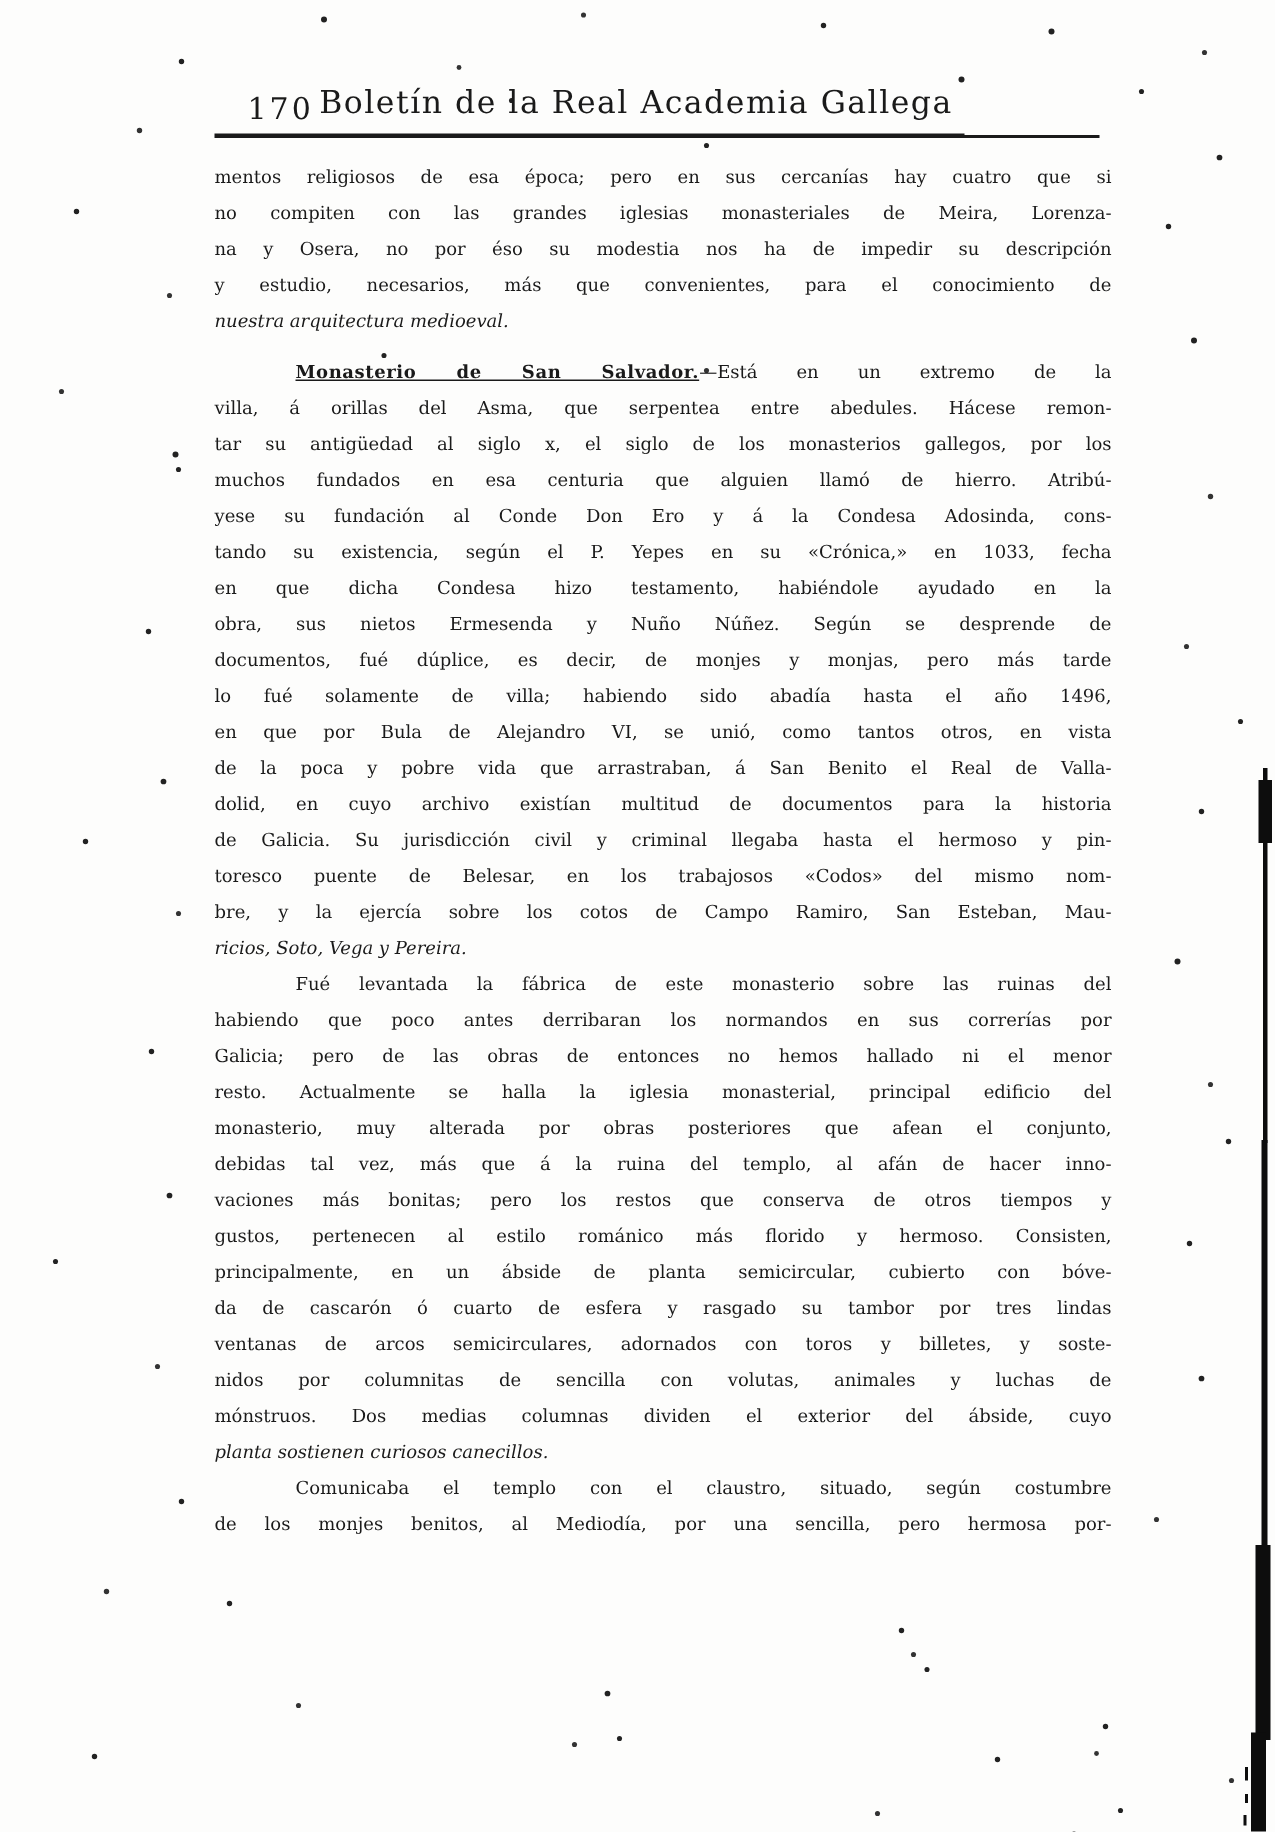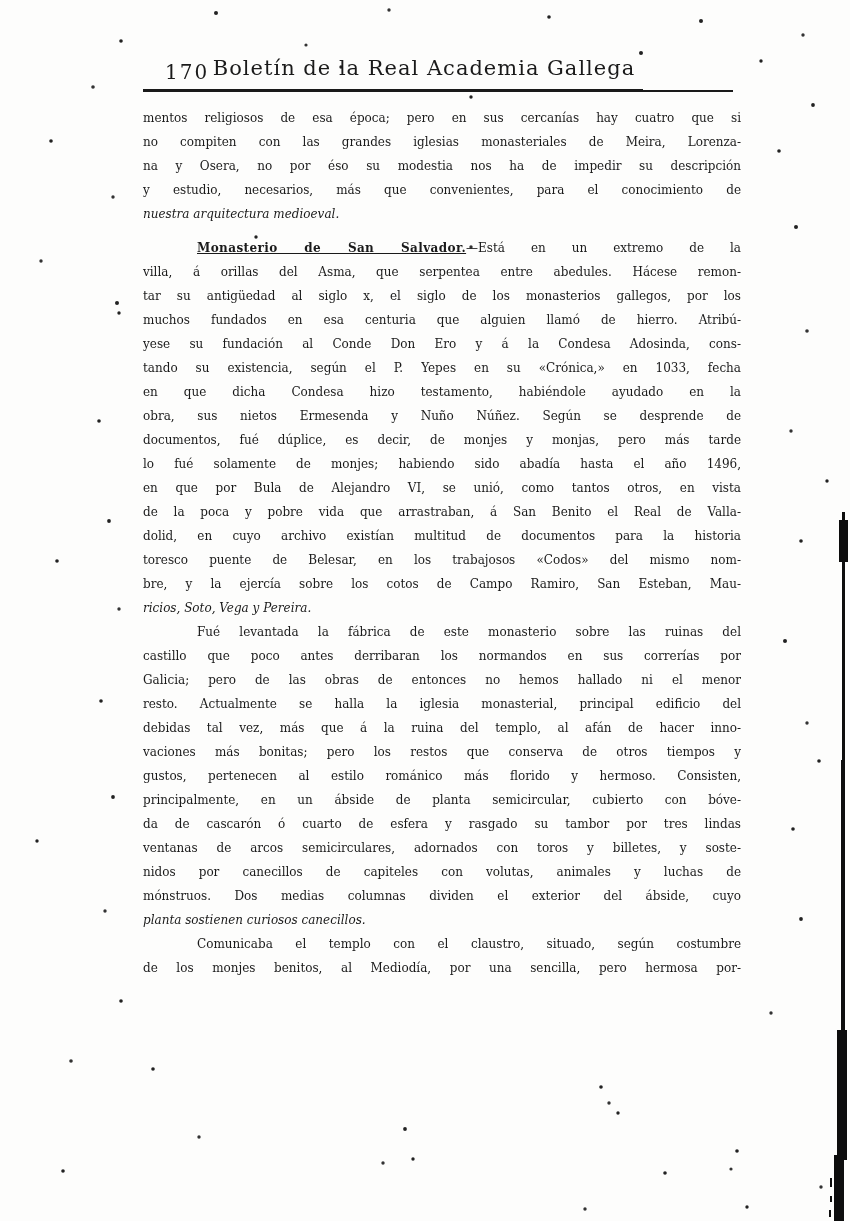--- a/index.html
+++ b/index.html
@@ -100,40 +100,42 @@
       <div class="para" style="margin-top: 10px;">
         <div class="ln ind"><span class="b">Monasterio de San Salvador.</span><span>—Está en un extremo de la</span></div>
         <div class="ln"><span>villa, á orillas del Asma, que serpentea entre abedules. Hácese remon-</span></div>
         <div class="ln"><span>tar su antigüedad al siglo x, el siglo de los monasterios gallegos, por los</span></div>
         <div class="ln"><span>muchos fundados en esa centuria que alguien llamó de </span><span class="i">hierro</span><span>. Atribú-</span></div>
         <div class="ln"><span>yese su fundación al Conde Don Ero y á la Condesa Adosinda, cons-</span></div>
         <div class="ln"><span>tando su existencia, según el P. Yepes en su «Crónica,» en 1033, fecha</span></div>
         <div class="ln"><span>en que dicha Condesa hizo testamento, habiéndole ayudado en la</span></div>
         <div class="ln"><span>obra, sus nietos Ermesenda y Nuño Núñez. Según se desprende de</span></div>
         <div class="ln"><span>documentos, fué dúplice, es decir, de monjes y monjas, pero más tarde</span></div>
-        <div class="ln"><span>lo fué solamente de monjes; habiendo sido abadía hasta el año 1496,</span></div>
+        <div class="ln"><span>lo fué solamente de villa; habiendo sido abadía hasta el año 1496,</span></div>
         <div class="ln"><span>en que por Bula de Alejandro VI, se unió, como tantos otros, en vista</span></div>
         <div class="ln"><span>de la poca y pobre vida que arrastraban, á San Benito el Real de Valla-</span></div>
         <div class="ln"><span>dolid, en cuyo archivo existían multitud de documentos para la historia</span></div>
+        <div class="ln"><span>de Galicia. Su jurisdicción civil y criminal llegaba hasta el hermoso y pin-</span></div>
         <div class="ln"><span>toresco puente de Belesar, en los trabajosos «Codos» del mismo nom-</span></div>
         <div class="ln"><span>bre, y la ejercía sobre los cotos de Campo Ramiro, San Esteban, Mau-</span></div>
         <div class="ln last"><span>ricios, Soto, Vega y Pereira.</span></div>
       </div>
       <div class="para">
         <div class="ln ind"><span>Fué levantada la fábrica de este monasterio sobre las ruinas del</span></div>
-        <div class="ln"><span>castillo que poco antes derribaran los normandos en sus correrías por</span></div>
+        <div class="ln"><span>habiendo que poco antes derribaran los normandos en sus correrías por</span></div>
         <div class="ln"><span>Galicia; pero de las obras de entonces no hemos hallado ni el menor</span></div>
         <div class="ln"><span>resto. Actualmente se halla la iglesia monasterial, principal edificio del</span></div>
+        <div class="ln"><span>monasterio, muy alterada por obras posteriores que afean el conjunto,</span></div>
         <div class="ln"><span>debidas tal vez, más que á la ruina del templo, al afán de hacer inno-</span></div>
         <div class="ln"><span>vaciones </span><span class="i">más bonitas;</span><span> pero los restos que conserva de otros tiempos y</span></div>
         <div class="ln"><span>gustos, pertenecen al estilo románico más florido y hermoso. Consisten,</span></div>
         <div class="ln"><span>principalmente, en un ábside de planta semicircular, cubierto con bóve-</span></div>
         <div class="ln"><span>da de cascarón ó cuarto de esfera y rasgado su tambor por tres lindas</span></div>
         <div class="ln"><span>ventanas de arcos semicirculares, adornados con toros y billetes, y soste-</span></div>
-        <div class="ln"><span>nidos por canecillos de capiteles con volutas, animales y luchas de</span></div>
+        <div class="ln"><span>nidos por columnitas de sencilla con volutas, animales y luchas de</span></div>
         <div class="ln"><span>mónstruos. Dos medias columnas dividen el exterior del ábside, cuyo</span></div>
         <div class="ln last"><span>planta sostienen curiosos canecillos.</span></div>
       </div>
       <div class="para">
         <div class="ln ind"><span>Comunicaba el templo con el claustro, situado, según costumbre</span></div>
         <div class="ln"><span>de los monjes benitos, al Mediodía, por una sencilla, pero hermosa por-</span></div>
       </div>
     </div>
 
   <div>

